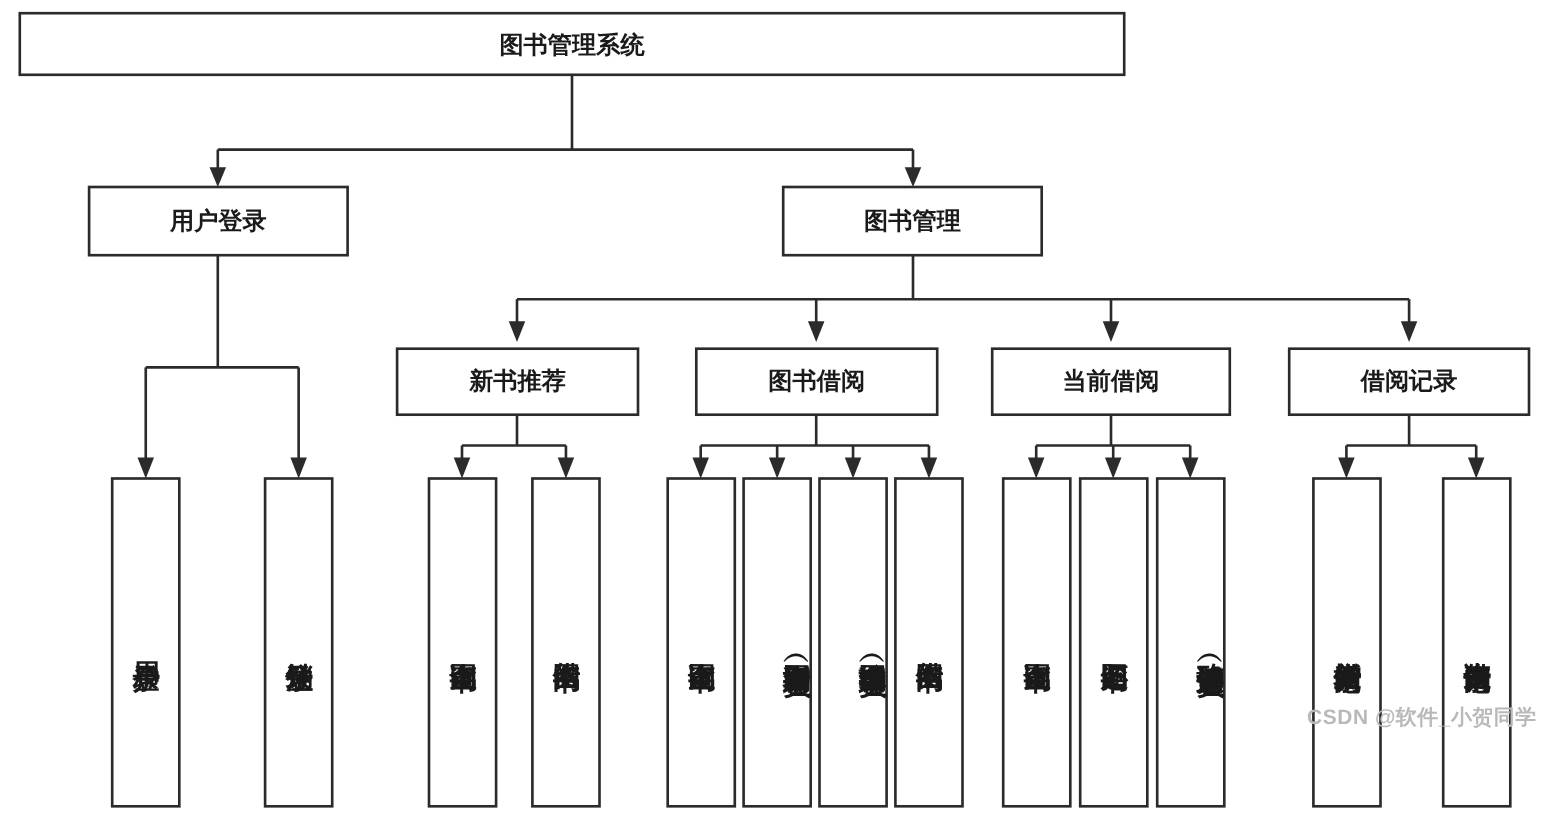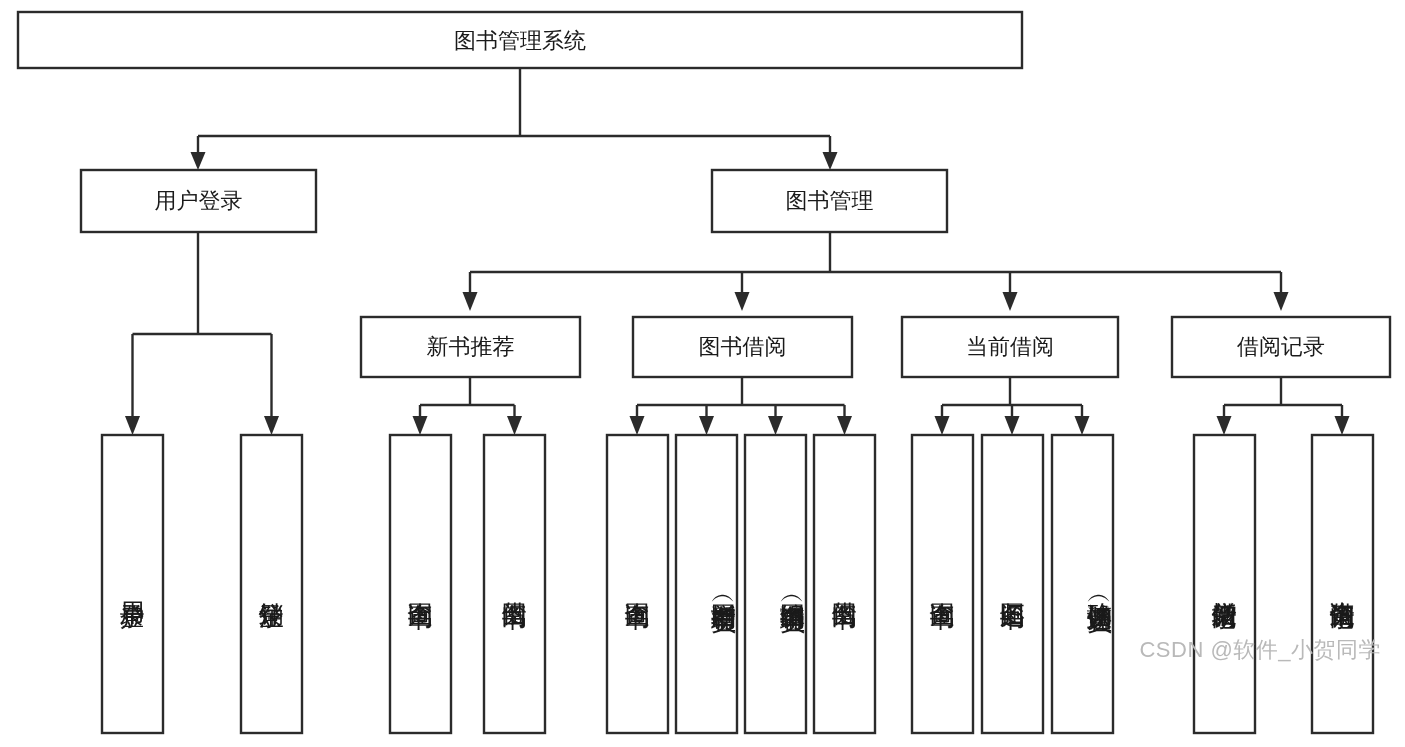--- a/index.html
+++ b/index.html
@@ -11,20 +11,21 @@
     width: 1405px;
     height: 747px;
     font-family: "Liberation Sans", "DejaVu Sans", sans-serif;
     overflow: hidden;
     position: relative;
   }
   #diagram-root {
     position: relative;
     width: 1405px;
     height: 669px;
+    font-weight: bold;
   }
   svg.diagram {
     position: absolute;
     top: 0;
     left: 0;
     width: 1405px;
     height: 747px;
   }
   .node-box {
     fill: #ffffff;
@@ -58,24 +59,24 @@
     color: #1a1a1a;
     letter-spacing: 1px;
     display: flex;
     align-items: center;
     justify-content: center;
     white-space: nowrap;
     user-select: none;
   }
   .watermark {
     position: absolute;
-    right: 24px;
+    right: 8px;
     bottom: 4px;
     font-family: "Liberation Sans", "DejaVu Sans", sans-serif;
-    font-size: 22px;
+    font-size: 19px;
     color: #b9b9b9;
     white-space: nowrap;
     letter-spacing: 0.5px;
   }
 </style>
 </head>
 <body>
 
 <div id="diagram-root">
 

